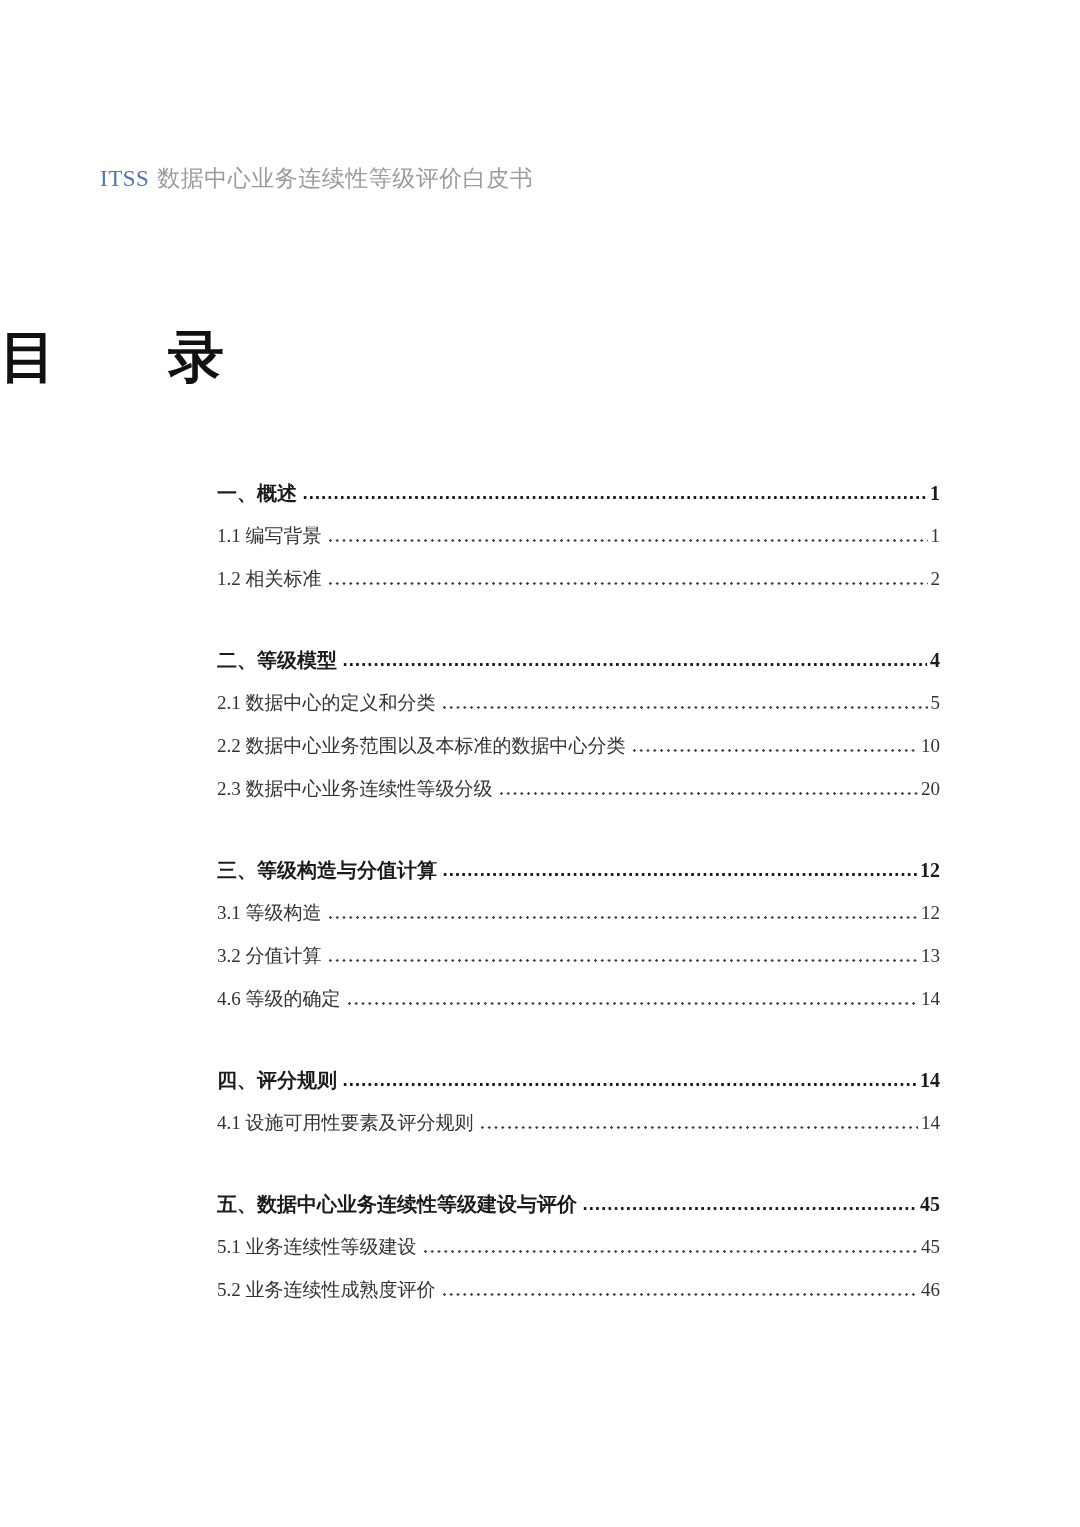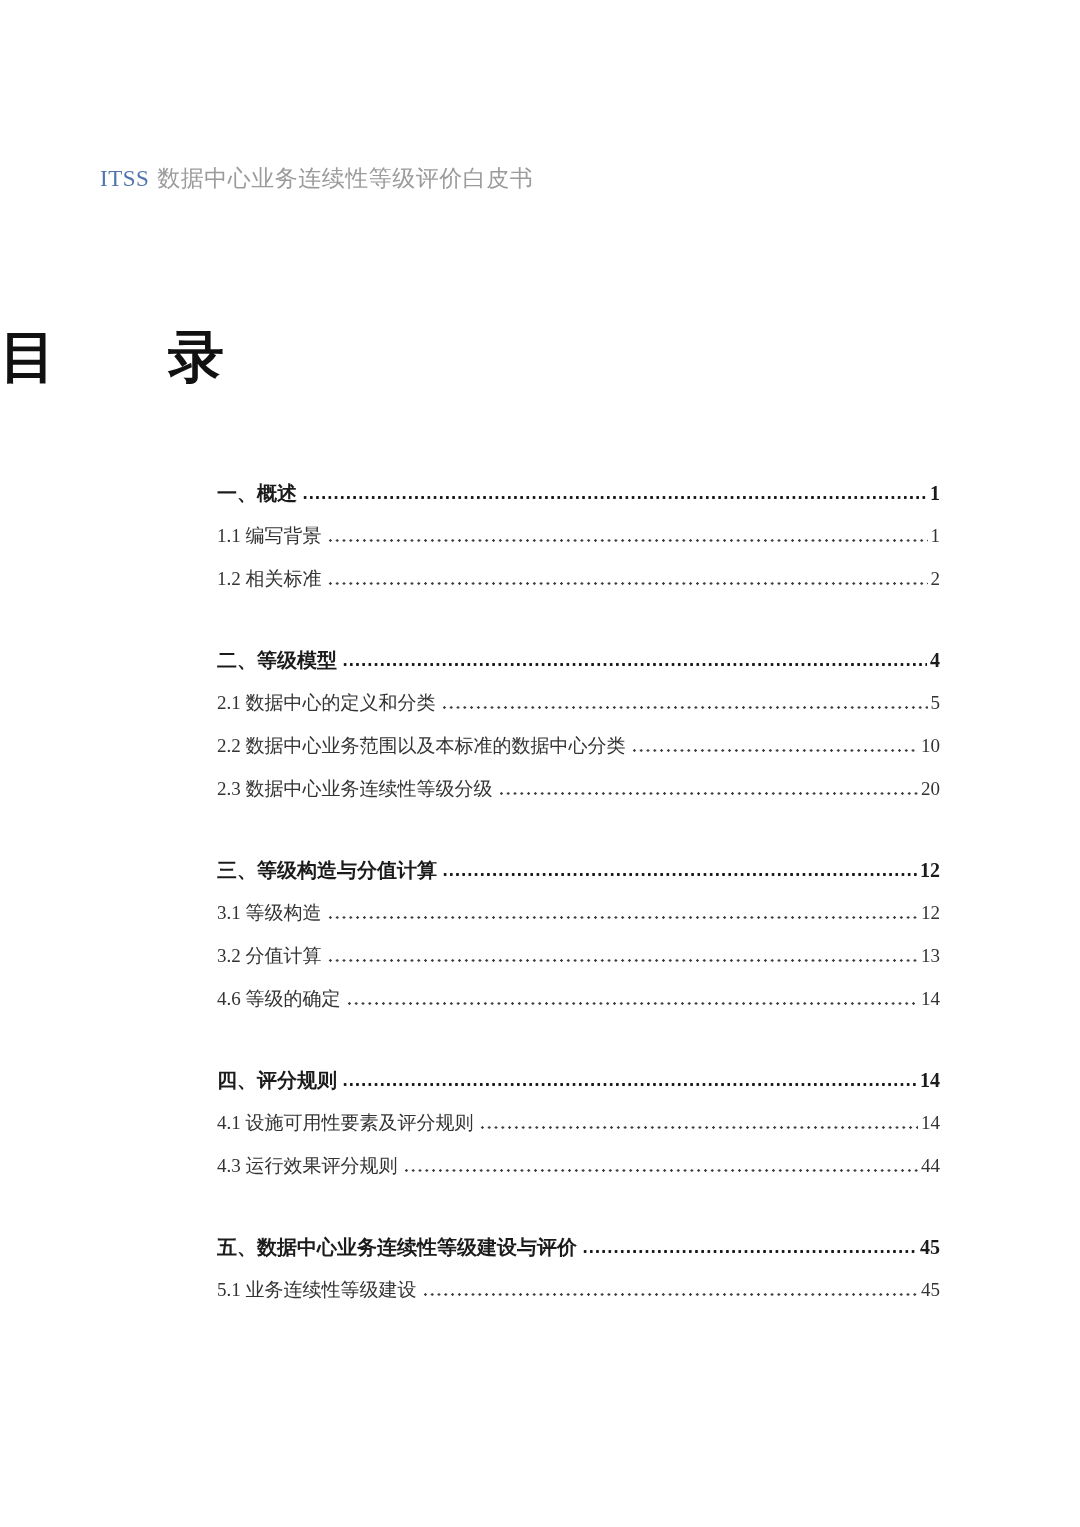--- a/index.html
+++ b/index.html
@@ -167,34 +167,34 @@
       <div class="toc-row chapter">
         <span class="toc-label">四、评分规则</span>
         <span class="toc-dots"></span>
         <span class="toc-page">14</span>
       </div>
       <div class="toc-row">
         <span class="toc-label">4.1 设施可用性要素及评分规则</span>
         <span class="toc-dots"></span>
         <span class="toc-page">14</span>
       </div>
-      <div class="toc-row">
-        <span class="toc-label">4.3 运行效果评分规则</span>
-        <span class="toc-dots"></span>
-        <span class="toc-page">44</span>
-      </div>
     </div>
 
     <div class="toc-group">
       <div class="toc-row chapter">
         <span class="toc-label">五、数据中心业务连续性等级建设与评价</span>
         <span class="toc-dots"></span>
         <span class="toc-page">45</span>
       </div>
       <div class="toc-row">
         <span class="toc-label">5.1 业务连续性等级建设</span>
         <span class="toc-dots"></span>
         <span class="toc-page">45</span>
+      </div>
+      <div class="toc-row">
+        <span class="toc-label">5.2 业务连续性成熟度评价</span>
+        <span class="toc-dots"></span>
+        <span class="toc-page">46</span>
       </div>
     </div>
 
   </div>
 </div>
 
 </body></html>

